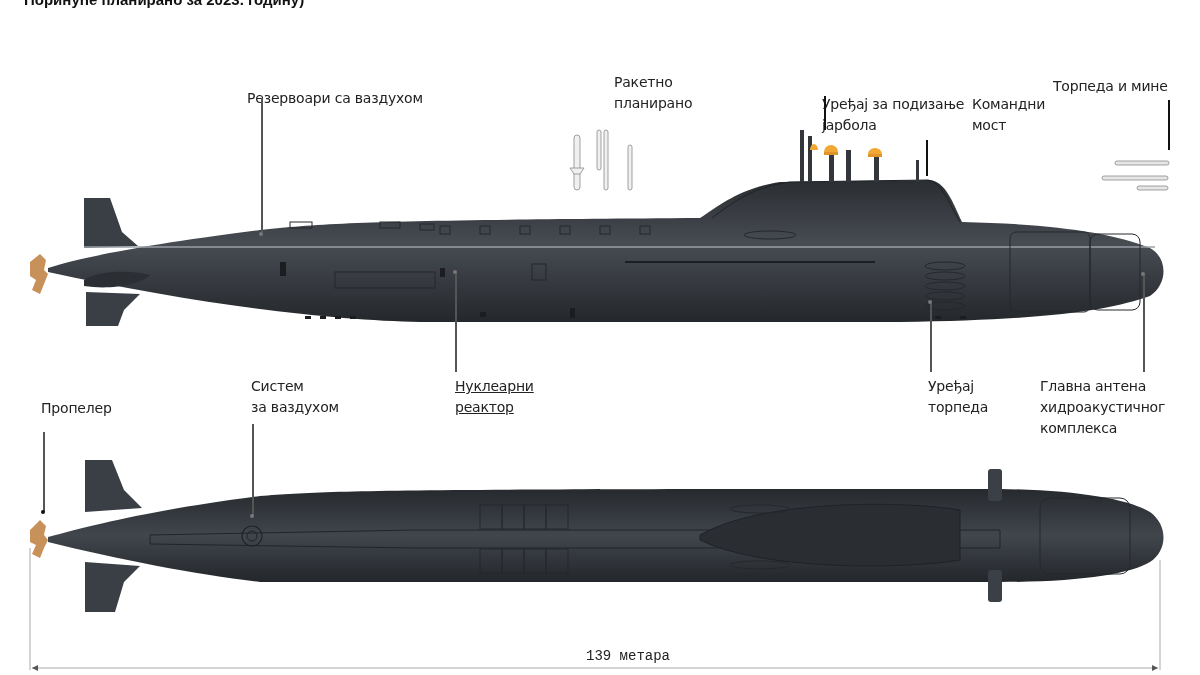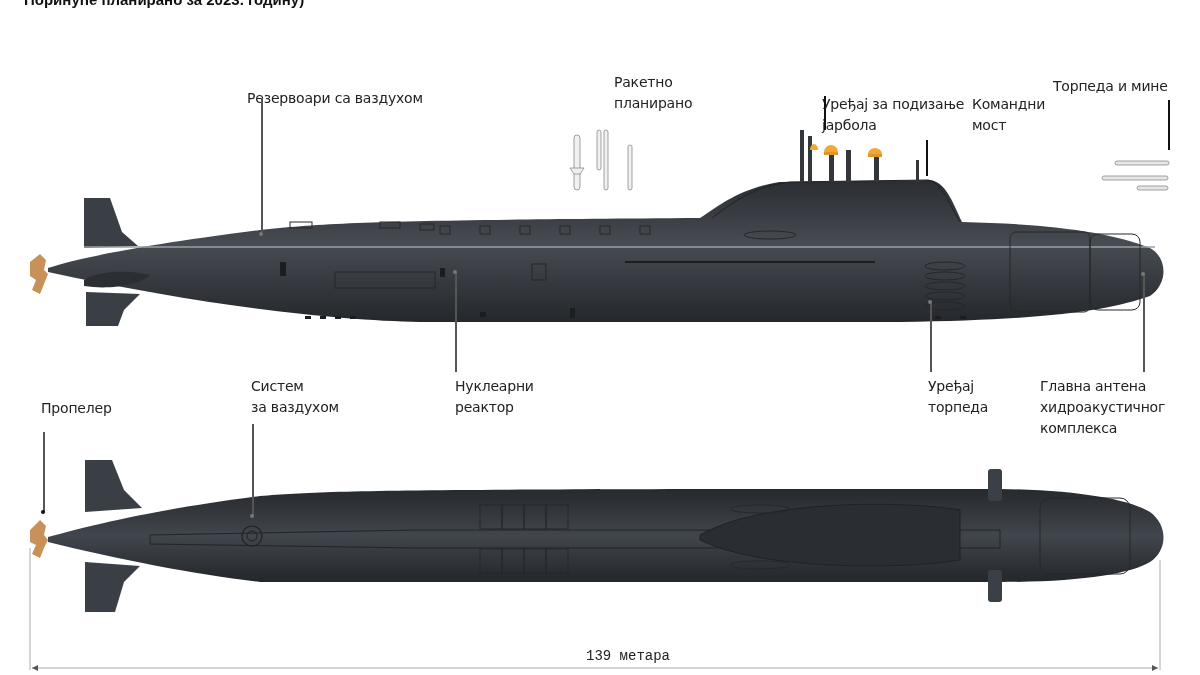--- a/index.html
+++ b/index.html
@@ -184,21 +184,21 @@
   <span>Командни</span>
   <span>мост</span>
 </div>
 <div class="leader dark" style="left:926px;top:140px;height:36px;"></div>
 
 <div class="lbl" style="left:1053px;top:76px;">
   <span>Торпеда и мине</span>
 </div>
 <div class="leader dark" style="left:1168px;top:100px;height:50px;"></div>
 
-<div class="lbl" style="left:455px;top:376px;">
+<div class="lbl" style="left:455px;top:376px;text-decoration:underline;">
   <span>Нуклеарни</span>
   <span>реактор</span>
 </div>
 <div class="leader" style="left:455px;top:272px;height:100px;"></div>
 <div class="dot" style="left:453px;top:270px;"></div>
 
 <div class="lbl" style="left:928px;top:376px;">
   <span>Уређај</span>
   <span>торпеда</span>
 </div>

